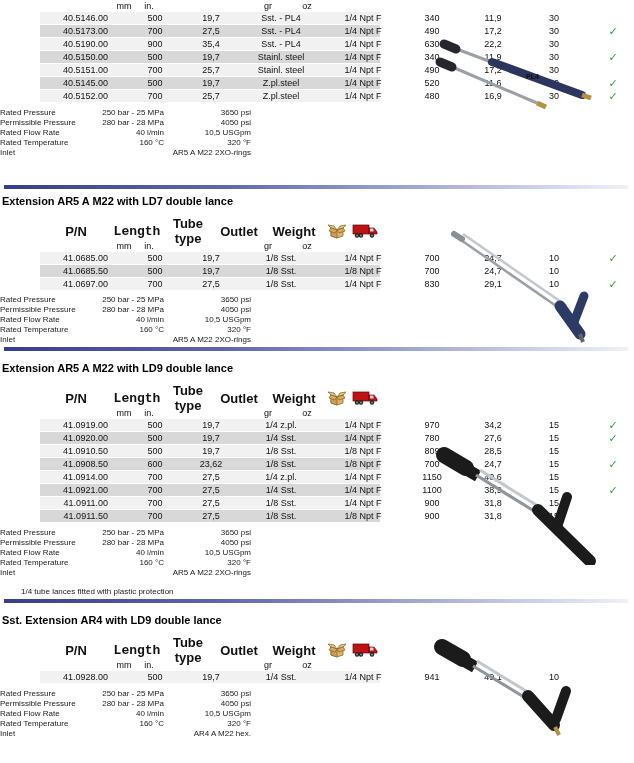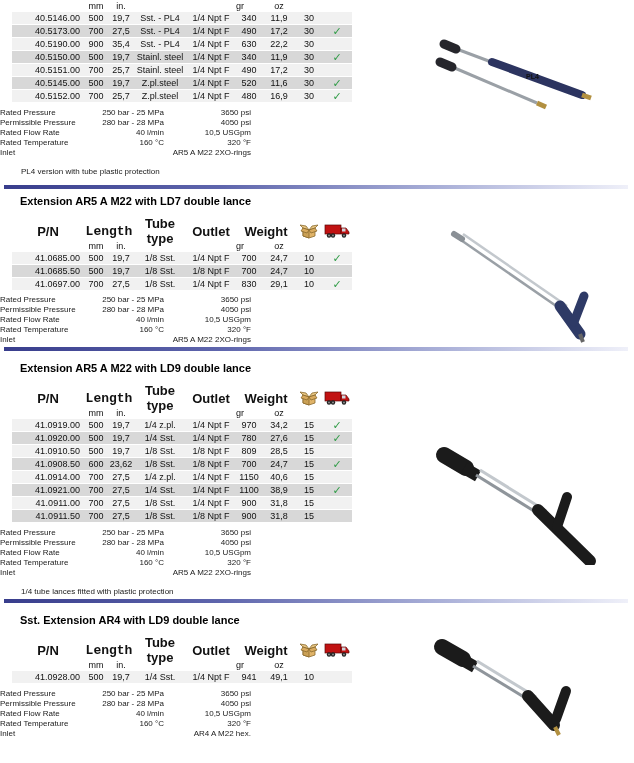--- a/index.html
+++ b/index.html
@@ -1,41 +1,41 @@
 <!DOCTYPE html>
 <html><head>
 <meta charset="utf-8">
 <style>
   * { margin:0; padding:0; box-sizing:border-box; }
   html,body { background:#fff; }
   body { font-family:"Liberation Sans","DejaVu Sans",sans-serif; color:#111; }
   .page { position:relative; width:634px; height:763px; background:#fff; overflow:hidden; }
 
   .section { position:absolute; left:0; width:430px; }
-  .sec-title { margin-left:20px; font-size:11px; font-weight:bold; color:#000; margin-bottom:9px; white-space:nowrap; }
-
-  .tbl { margin-left:12px; width:340px; }
+  .sec-title { margin-left:2px; font-size:11px; font-weight:bold; color:#000; margin-bottom:9px; white-space:nowrap; }
+
+  .tbl { margin-left:40px; width:340px; }
   .grid { display:grid; grid-template-columns:72px 24px 26px 52px 50px 26px 34px 26px 30px; }
 
   .hdr-row { height:24px; align-items:center; font-size:13px; font-weight:bold; }
   .hdr-row .cell { text-align:center; }
   .hdr-len { grid-column:2/4;font-family:Liberation Mono, monospace; }
   .hdr-tube { grid-column:4; }
   .hdr-out { grid-column:5; }
   .hdr-wt { grid-column:6/8; }
   .hdr-box { grid-column:8; display:flex; justify-content:center; align-items:center; }
   .hdr-truck { grid-column:9; display:flex; justify-content:center; align-items:center; }
 
   .sub-row { height:12px; font-size:9px; align-items:end; padding-bottom:1px; }
   .sub-mm { grid-column:2; text-align:center; }
   .sub-in { grid-column:3; text-align:center; }
   .sub-gr { grid-column:6; }
   .sub-oz { grid-column:7; text-align:center; }
 
-  .rows .row { height:13px; line-height:12px; font-size:9px; align-items:center; border-bottom:1px solid #fff; }
+  .rows .row { height:13px; line-height:12px; font-size:9px; align-items:center; border-bottom:1px solid #fff;gap:31px; }
   .rows .row:nth-child(odd)  { background:#f1f1f1; }
   .rows .row:nth-child(even) { background:#d8d8d8; }
   .c-pn { text-align:right; padding-right:4px; white-space:nowrap; }
   .c-c  { text-align:center; white-space:nowrap; }
   .c-check { text-align:center; color:#2e9b45; font-weight:bold; font-size:11px; line-height:12px; }
 
   .specs { margin-top:5px; font-size:8px; color:#1a1a1a; }
   .spec-row { display:grid; grid-template-columns:95px 69px 87px; height:10px; line-height:10px; }
   .spec-label { text-align:left; white-space:nowrap; }
   .spec-metric, .spec-imperial { text-align:right; white-space:nowrap; }
@@ -164,21 +164,20 @@
           <div class="spec-label">Rated Temperature</div>
           <div class="spec-metric">160 °C</div>
           <div class="spec-imperial">320 °F</div>
         </div>
         <div class="spec-row">
           <div class="spec-label">Inlet</div>
           <div class="spec-metric"></div>
           <div class="spec-imperial">AR5 A M22 2XO-rings</div>
         </div>
     </div>
-    <div class="note">PL4 version with tube plastic protection</div>
   </div>
 
   <div class="divider" style="top:185px"></div>
 
   <div class="section" style="top:195px">
     <div class="sec-title">Extension AR5 A M22 with LD7 double lance</div>
     <div class="tbl">
       <div class="grid hdr-row">
         <div class="cell">P/N</div>
         <div class="cell hdr-len">Length</div>

